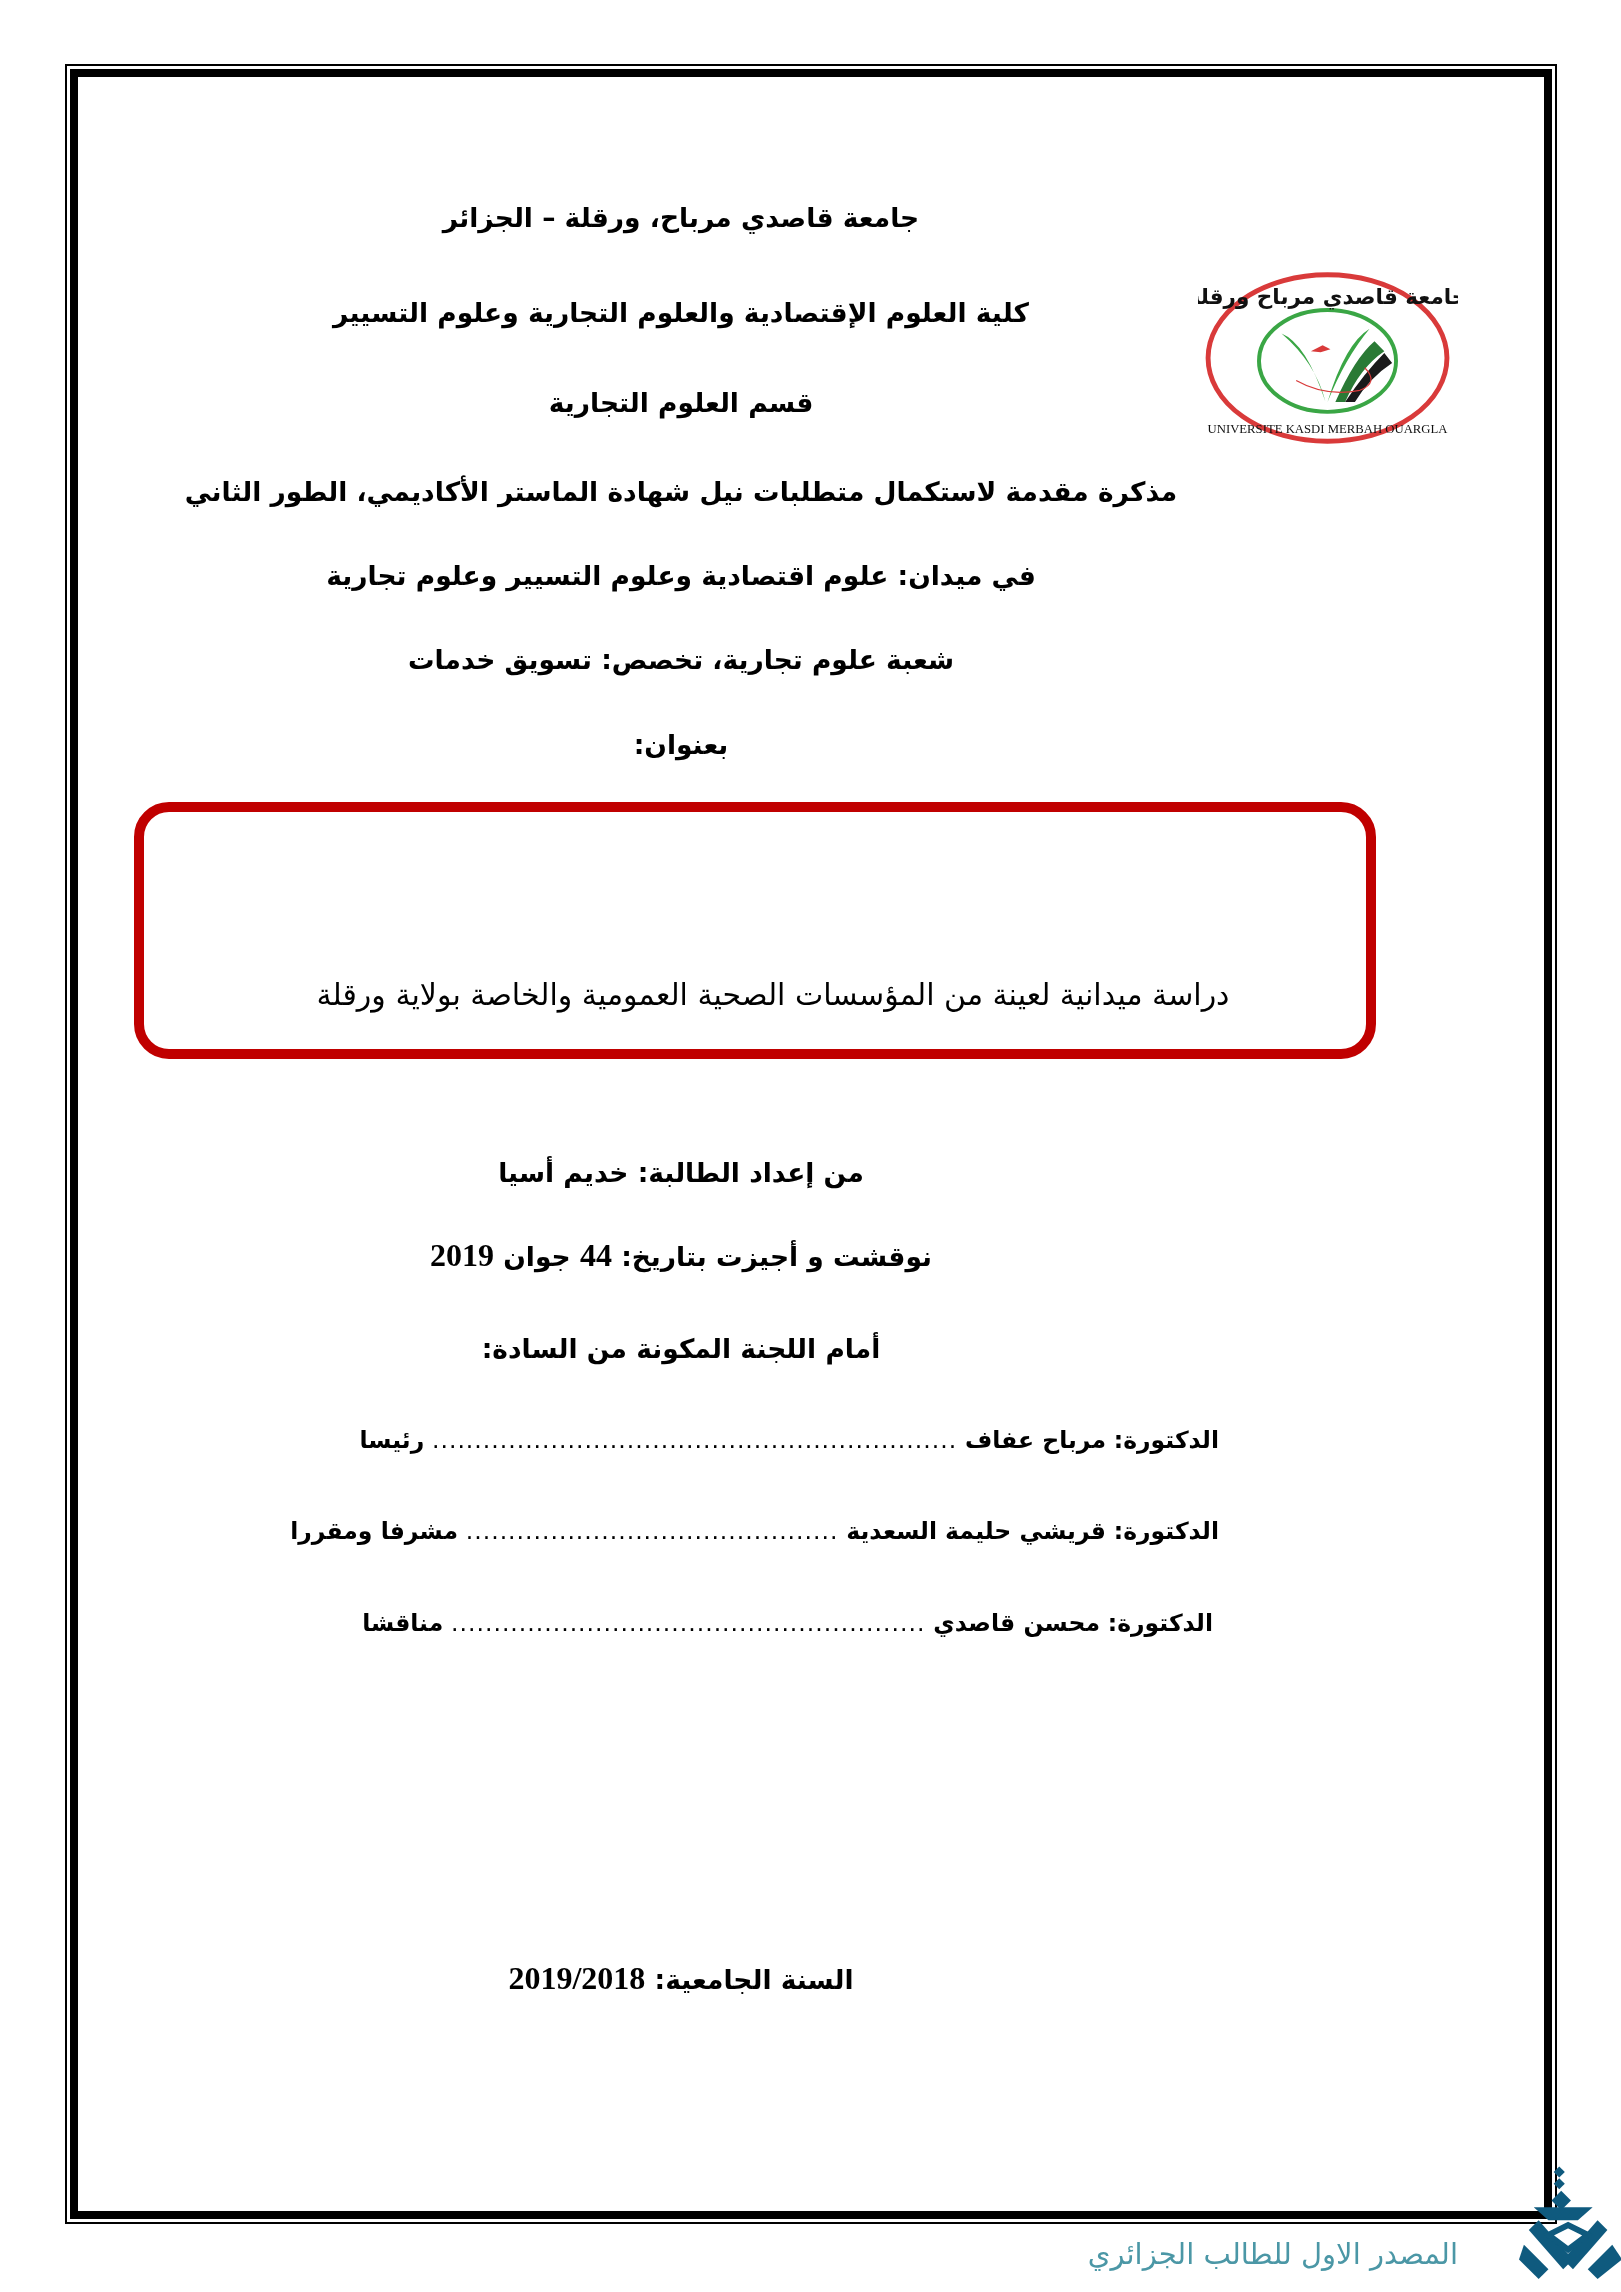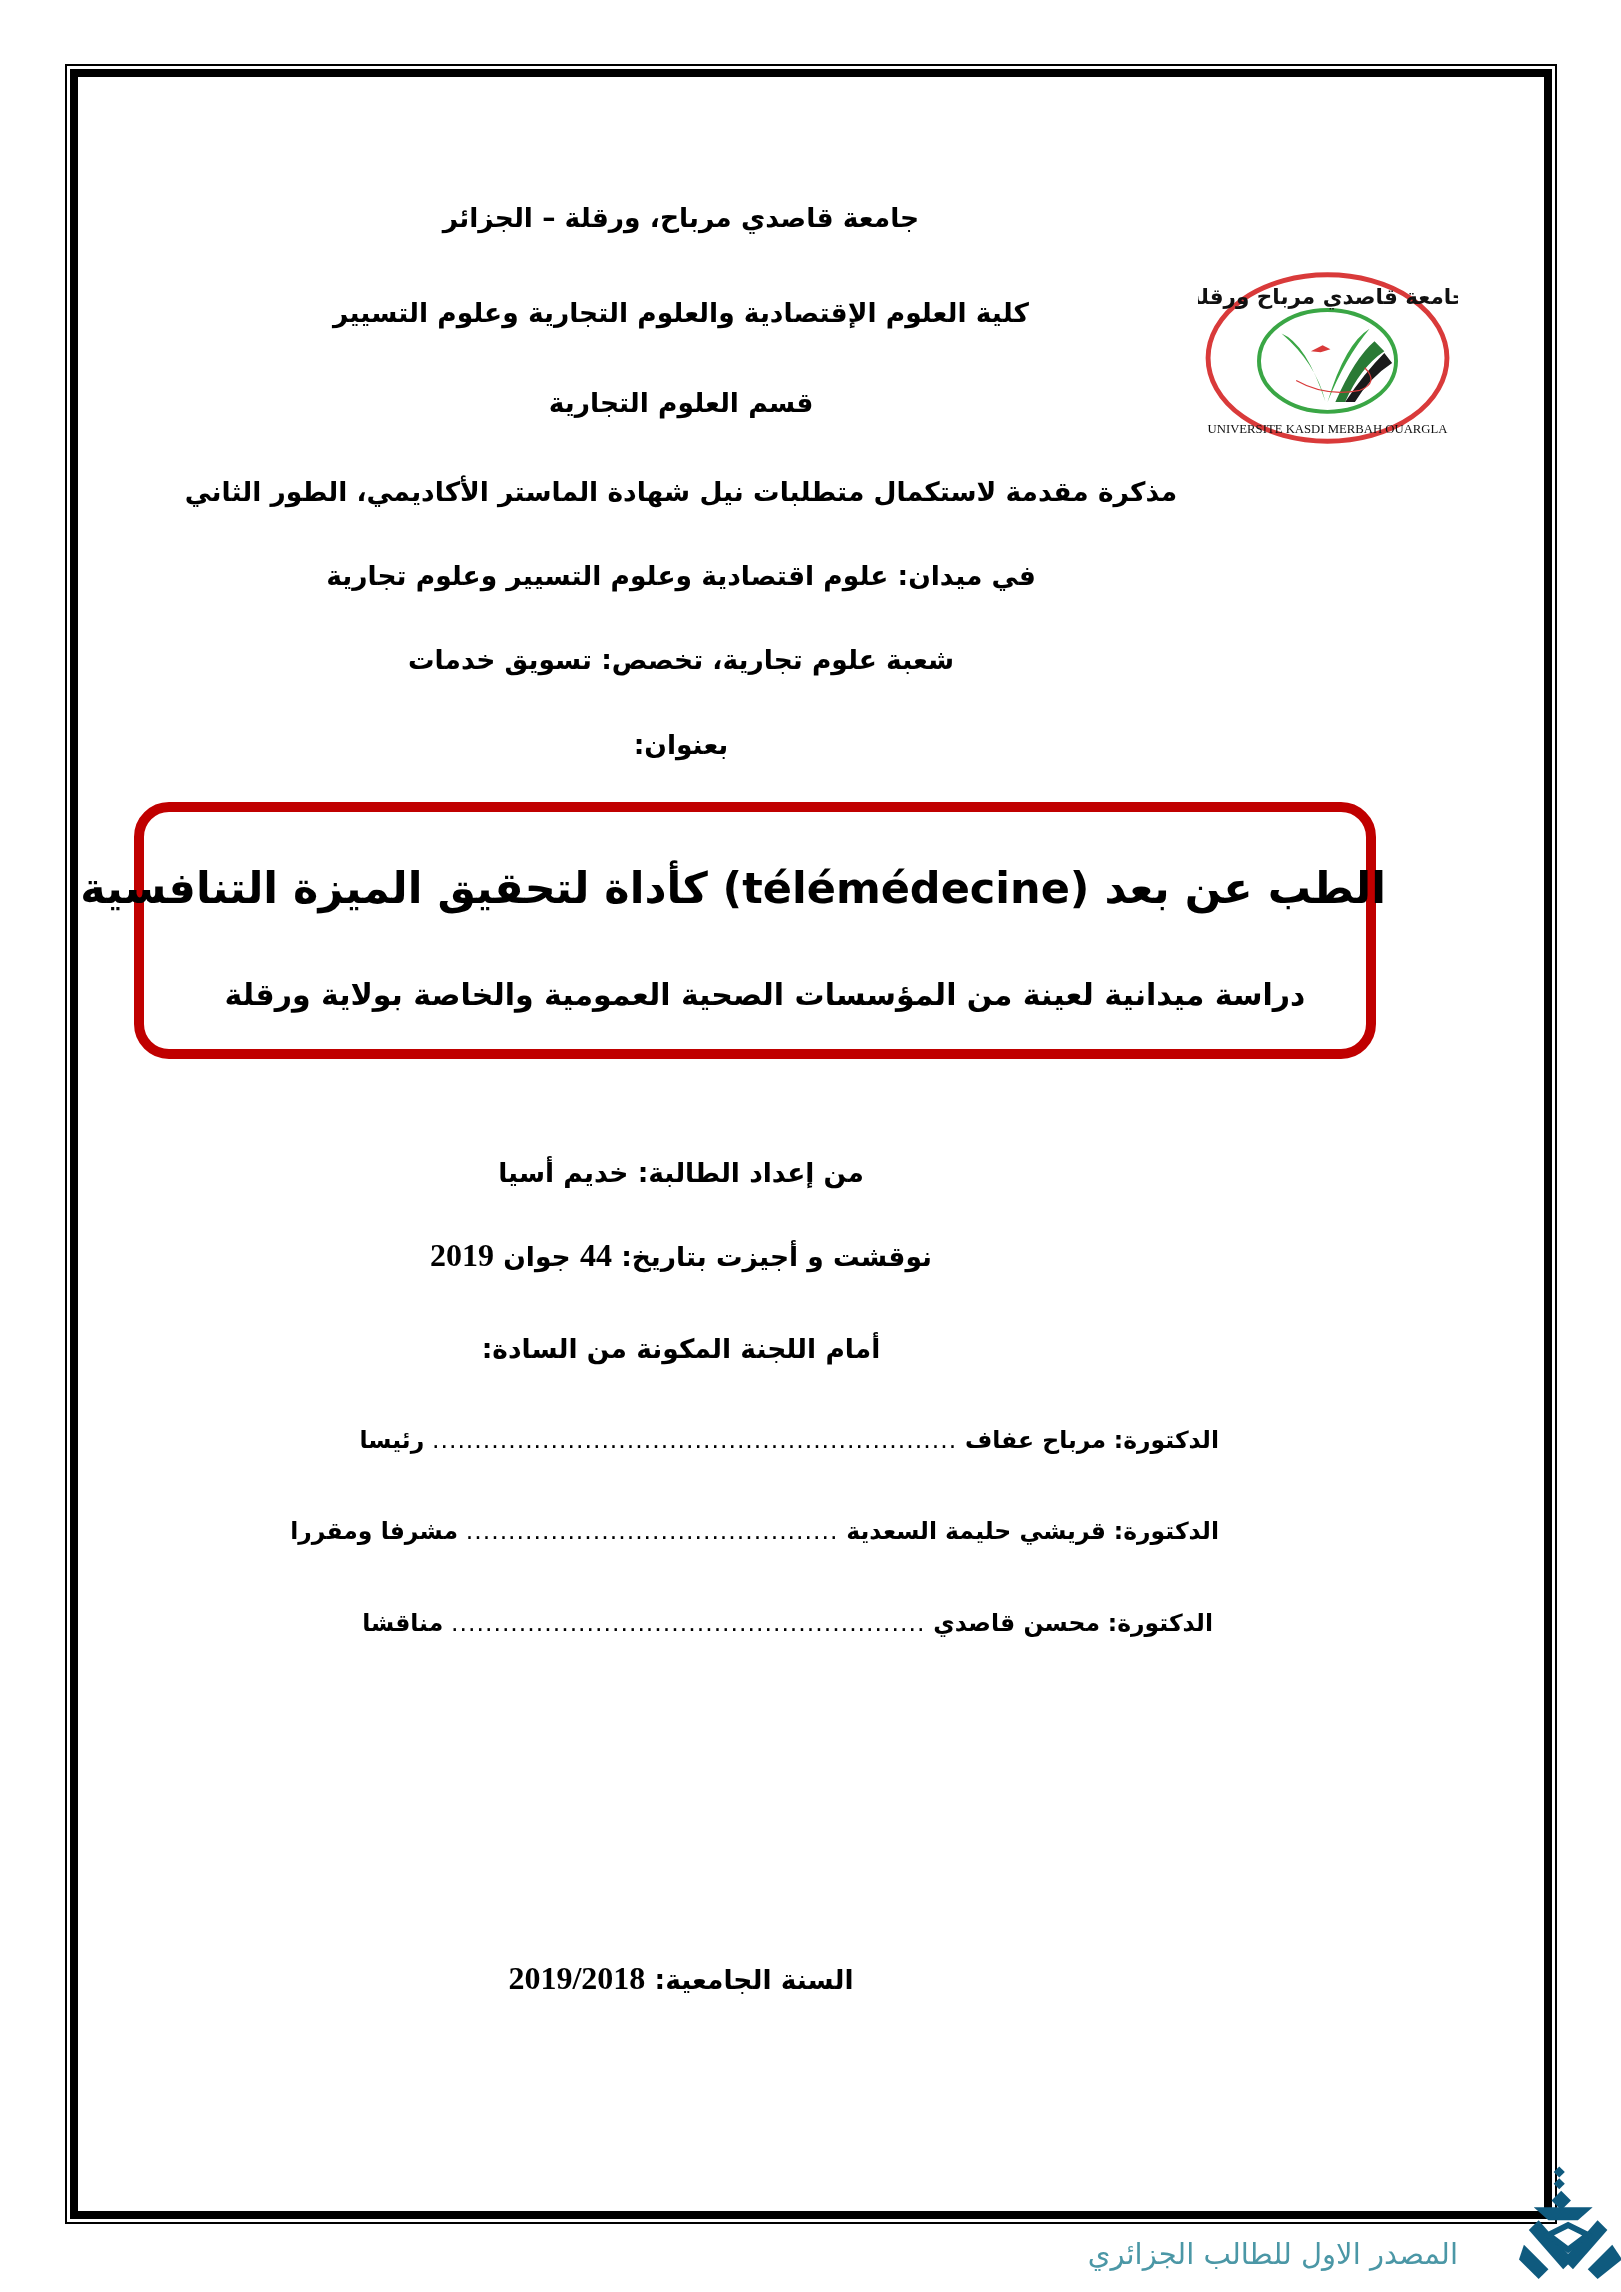--- a/index.html
+++ b/index.html
@@ -4,21 +4,21 @@
   <style>
     html, body { margin: 0; padding: 0; background: #ffffff; }
     body { width: 1621px; height: 2293px; position: relative; overflow: hidden; font-family: "DejaVu Sans", "Liberation Sans", sans-serif; color: #000; }
     .frame-outer { position: absolute; left: 65px; top: 64px; width: 1492px; height: 2160px; border: 2px solid #000; box-sizing: border-box; }
     .frame-inner { position: absolute; left: 70px; top: 69px; width: 1482px; height: 2150px; border: 8.8px solid #000; box-sizing: border-box; }
     .line { position: absolute; left: 0; width: 1621px; text-align: center; direction: rtl; font-weight: bold; white-space: nowrap; }
     .ln { font-size: 26.5px; }
     .logo { position: absolute; left: 1198px; top: 265px; width: 260px; height: 186px; }
     .title-box { position: absolute; left: 134px; top: 802px; width: 1242px; height: 257px; border: 10.8px solid #c00000; border-radius: 35px; box-sizing: border-box; }
     .title-main { position: absolute; left: 0; width: 1242px; top: 51px; text-align: center; direction: rtl; font-size: 43px; font-weight: bold; white-space: nowrap; }
-    .title-sub { position: absolute; left: 0; width: 1242px; top: 165px; text-align: center; direction: rtl; font-size: 30px; font-weight: bold; white-space: nowrap; }
+    .title-sub { position: absolute; left: 8px; width: 1242px; top: 165px; text-align: center; direction: rtl; font-size: 30px; font-weight: normal; white-space: nowrap; }
     .committee-row { position: absolute; direction: rtl; font-size: 23.5px; font-weight: bold; white-space: nowrap; display: flex; gap: 7.8px; align-items: baseline; }
     .dots { letter-spacing: 1px; font-weight: normal; }
     .num { font-family: "Liberation Serif", serif; font-size: 32px; margin-top: 8px; }
     .watermark { position: absolute; left: 1078px; top: 2166px; width: 543px; height: 126px; }
     .wm-title { position: absolute; left: 0; top: 5.9px; font-family: "Liberation Sans", sans-serif; font-size: 55px; font-weight: bold; color: #3c8a9c; letter-spacing: 1px; white-space: nowrap; }
     .wm-sub { position: absolute; left: 9.8px; top: 71px; font-size: 29px; color: #4b97a6; direction: rtl; white-space: nowrap; }
     .wm-icon { position: absolute; left: 441px; top: 0; width: 108px; height: 123px; }
   </style>
 </head>
 <body>
@@ -43,21 +43,20 @@
 
 <div class="line ln" style="top:202px; left:0; width:1882px; margin-left:-260px;">جامعة قاصدي مرباح، ورقلة – الجزائر</div>
 <div class="line ln" style="top:297px; left:-260px; width:1882px;">كلية العلوم الإقتصادية والعلوم التجارية وعلوم التسيير</div>
 <div class="line ln" style="top:387px; left:-260px; width:1882px;">قسم العلوم التجارية</div>
 <div class="line ln" style="top:476px; left:-260px; width:1882px;">مذكرة مقدمة لاستكمال متطلبات نيل شهادة الماستر الأكاديمي، الطور الثاني</div>
 <div class="line ln" style="top:560px; left:-260px; width:1882px;">في ميدان: علوم اقتصادية وعلوم التسيير وعلوم تجارية</div>
 <div class="line ln" style="top:644px; left:-260px; width:1882px;">شعبة علوم تجارية، تخصص: تسويق خدمات</div>
 <div class="line ln" style="top:729px; left:-260px; width:1882px;">بعنوان:</div>
 
 <div class="title-box">
-  <div class="title-main">الطب عن بعد (télémédecine) كأداة لتحقيق الميزة التنافسية</div>
   <div class="title-sub">دراسة ميدانية لعينة من المؤسسات الصحية العمومية والخاصة بولاية ورقلة</div>
 </div>
 
 <div class="line ln" style="top:1157px; left:-260px; width:1882px;">
   <span>من إعداد الطالبة:</span>
   <span>خديم أسيا</span>
 </div>
 
 <div class="line ln" style="top:1237px; left:-260px; width:1882px;">
   <span>نوقشت و أجيزت بتاريخ:</span>

